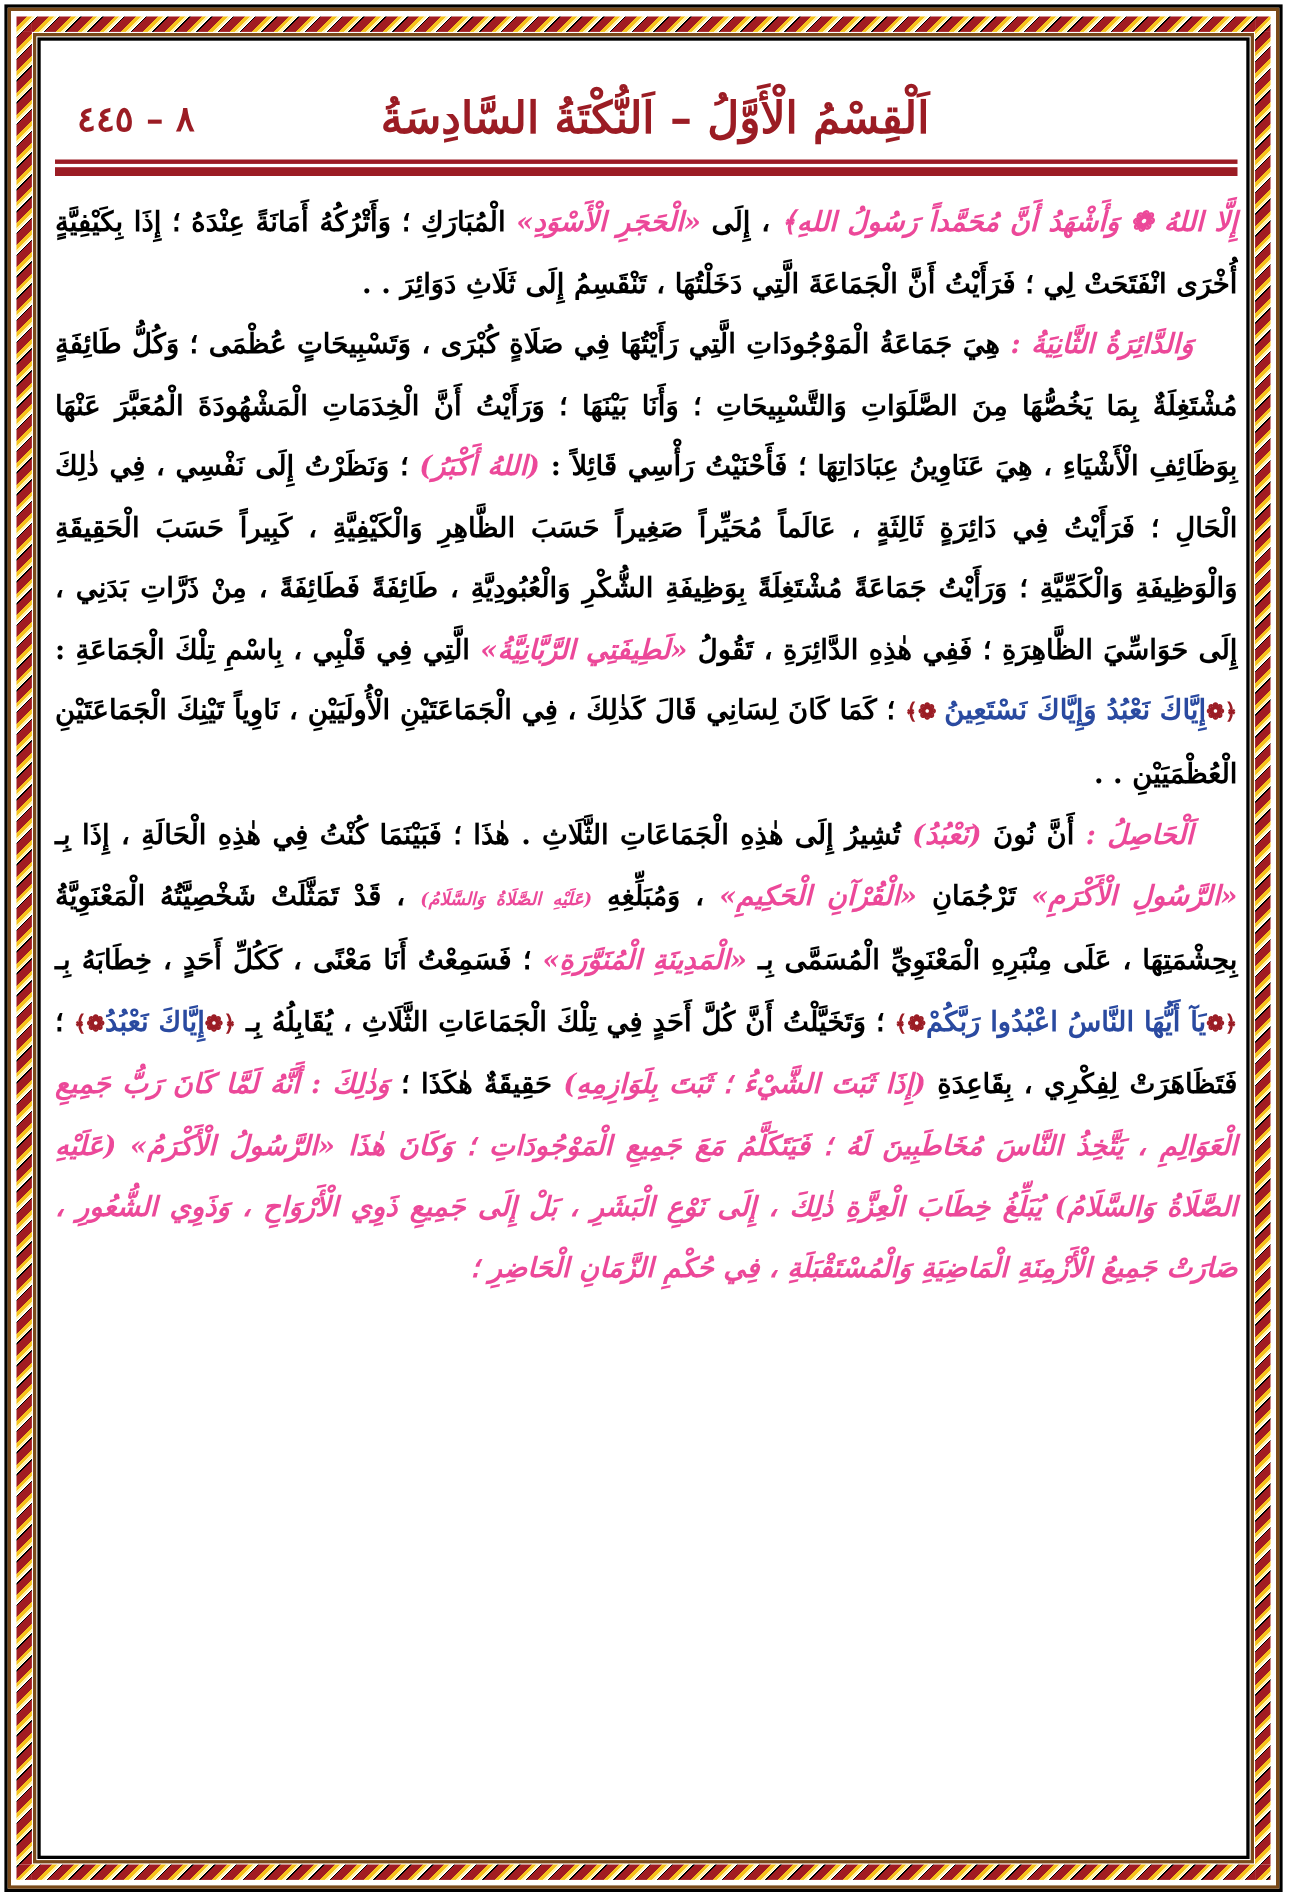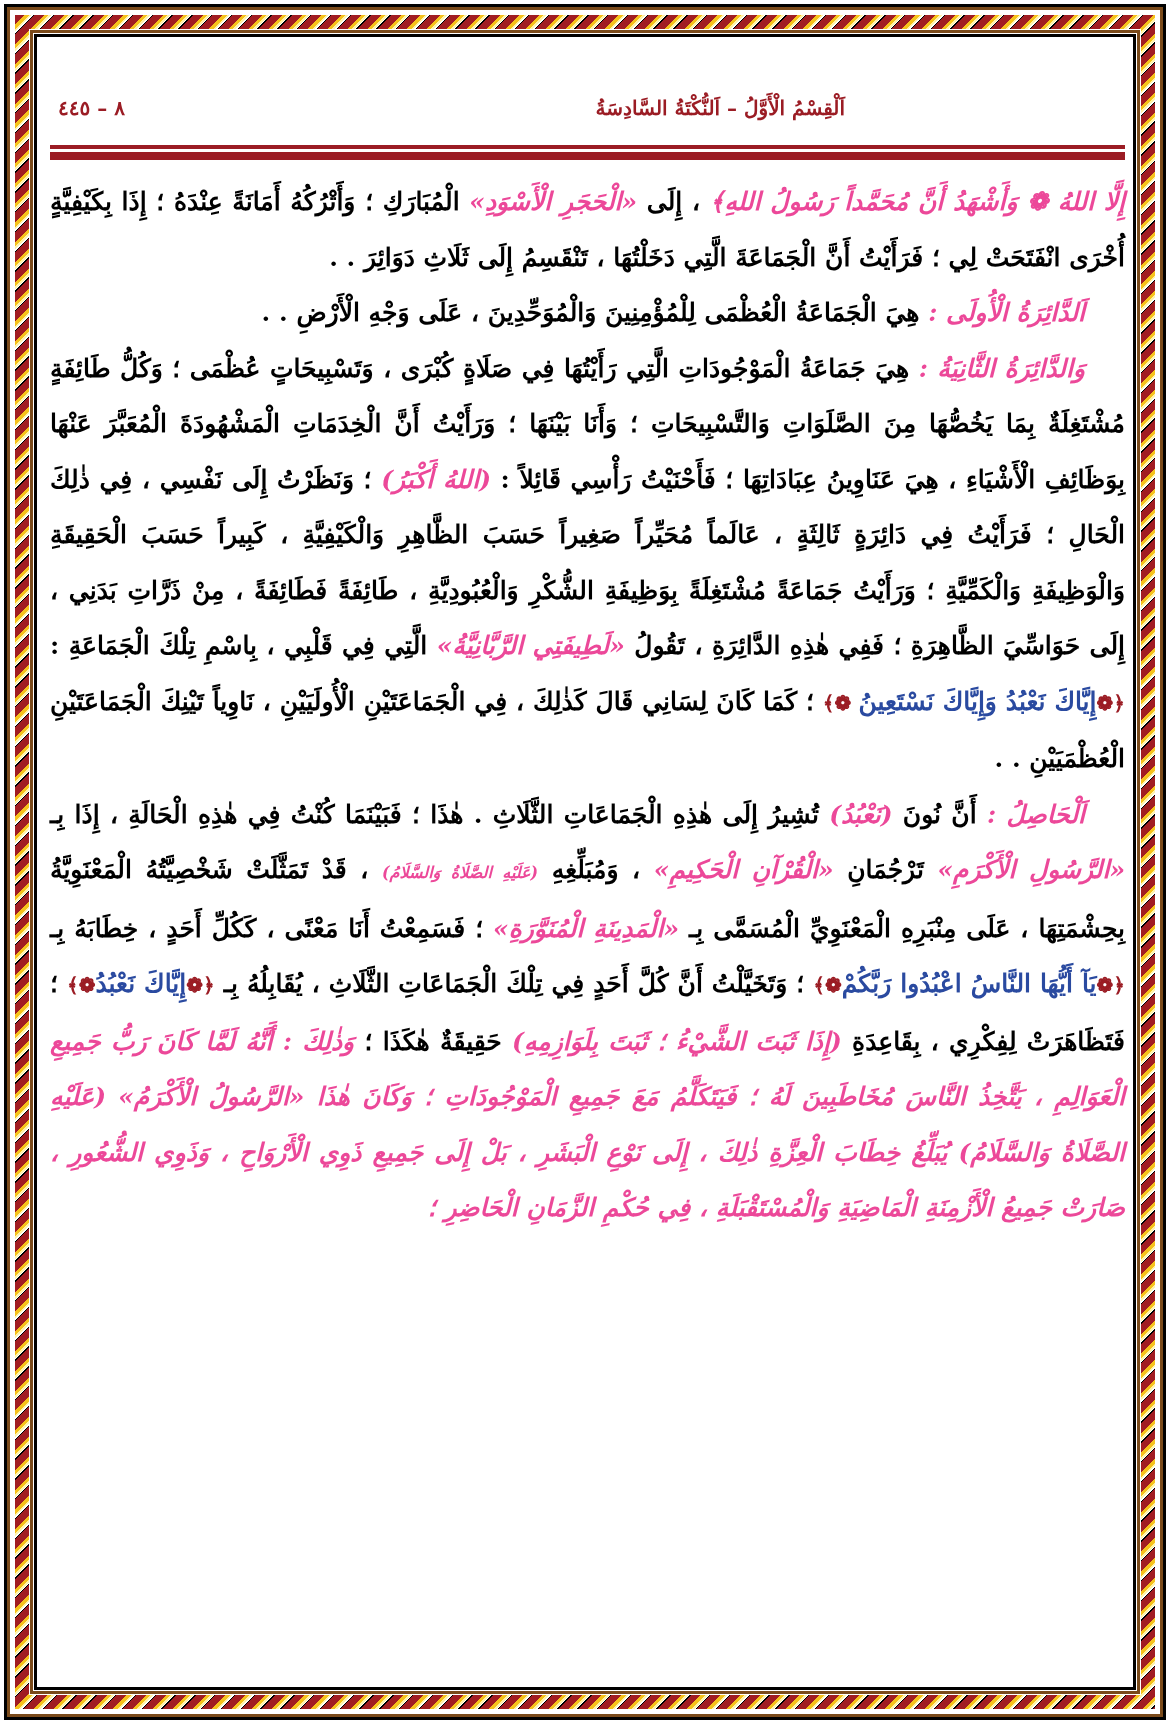--- a/index.html
+++ b/index.html
@@ -36,22 +36,22 @@
   }
   .page {
     position:absolute; left:50px; top:70px; width:1075px; height:1600px;
     direction:rtl;
   }
   .header {
     position:relative; height:75px;
     display:flex; align-items:center; justify-content:space-between;
     color:#9b1c24; font-weight:bold;
   }
-  .header-title { font-family:"DejaVu Serif", serif; font-size:20px; margin-right:280px; }
-  .header-page { font-family:"DejaVu Serif", serif; font-size:20px; margin-left:8px; direction:rtl; }
+  .header-title { font-family:"DejaVu Serif", serif; font-size:40px; margin-right:280px; }
+  .header-page { font-family:"DejaVu Serif", serif; font-size:32px; margin-left:20px; direction:rtl; }
   .rule-thin { height:4px; background:#9b1c24; margin:0 0 3px 0; }
   .rule-thick { height:8px; background:#9b1c24; margin:0 0 14px 0; }
   .body {
     font-family:"DejaVu Serif", serif; font-size:25px; line-height:55.5px;
     text-align:justify; text-align-last:right; color:#000; font-weight:bold;
   }
   .body p { margin:0; }
   .indent { text-indent:40px; }
   .red { color:#ec4899;font-style:italic; }
   .blue { color:#2a4aa0;margin-top:20px; }
@@ -70,17 +70,16 @@
 <div class="page">
   <div class="header">
     <span class="header-title">اَلْقِسْمُ الْأَوَّلُ – اَلنُّكْتَةُ السَّادِسَةُ</span>
     <span class="header-page">٨ – ٤٤٥</span>
   </div>
   <div class="rule-thin"></div>
   <div class="rule-thick"></div>
 
   <div class="body" id="body">
       <p><span class="red">إِلَّا اللهُ ❁ وَأَشْهَدُ أَنَّ مُحَمَّداً رَسُولُ اللهِ﴾</span><span> ، إِلَى </span><span class="red">«الْحَجَرِ الْأَسْوَدِ»</span><span> الْمُبَارَكِ ؛ وَأَتْرُكُهُ أَمَانَةً عِنْدَهُ ؛ إِذَا بِكَيْفِيَّةٍ أُخْرَى انْفَتَحَتْ لِي ؛ فَرَأَيْتُ أَنَّ الْجَمَاعَةَ الَّتِي دَخَلْتُهَا ، تَنْقَسِمُ إِلَى ثَلَاثِ دَوَائِرَ . .</span></p>
-      <p class="indent"><span class="red">اَلدَّائِرَةُ الْأُولَى :</span><span> هِيَ الْجَمَاعَةُ الْعُظْمَى لِلْمُؤْمِنِينَ وَالْمُوَحِّدِينَ ، عَلَى وَجْهِ الْأَرْضِ . .</span></p>
       <p class="indent"><span class="red">وَالدَّائِرَةُ الثَّانِيَةُ :</span><span> هِيَ جَمَاعَةُ الْمَوْجُودَاتِ الَّتِي رَأَيْتُهَا فِي صَلَاةٍ كُبْرَى ، وَتَسْبِيحَاتٍ عُظْمَى ؛ وَكُلُّ طَائِفَةٍ مُشْتَغِلَةٌ بِمَا يَخُصُّهَا مِنَ الصَّلَوَاتِ وَالتَّسْبِيحَاتِ ؛ وَأَنَا بَيْنَهَا ؛ وَرَأَيْتُ أَنَّ الْخِدَمَاتِ الْمَشْهُودَةَ الْمُعَبَّرَ عَنْهَا بِوَظَائِفِ الْأَشْيَاءِ ، هِيَ عَنَاوِينُ عِبَادَاتِهَا ؛ فَأَحْنَيْتُ رَأْسِي قَائِلاً : </span><span class="red">(اللهُ أَكْبَرُ)</span><span> ؛ وَنَظَرْتُ إِلَى نَفْسِي ، فِي ذٰلِكَ الْحَالِ ؛ فَرَأَيْتُ فِي دَائِرَةٍ ثَالِثَةٍ ، عَالَماً مُحَيِّراً صَغِيراً حَسَبَ الظَّاهِرِ وَالْكَيْفِيَّةِ ، كَبِيراً حَسَبَ الْحَقِيقَةِ وَالْوَظِيفَةِ وَالْكَمِّيَّةِ ؛ وَرَأَيْتُ جَمَاعَةً مُشْتَغِلَةً بِوَظِيفَةِ الشُّكْرِ وَالْعُبُودِيَّةِ ، طَائِفَةً فَطَائِفَةً ، مِنْ ذَرَّاتِ بَدَنِي ، إِلَى حَوَاسِّيَ الظَّاهِرَةِ ؛ فَفِي هٰذِهِ الدَّائِرَةِ ، تَقُولُ </span><span class="red">«لَطِيفَتِي الرَّبَّانِيَّةُ»</span><span> الَّتِي فِي قَلْبِي ، بِاسْمِ تِلْكَ الْجَمَاعَةِ : </span><span class="orn">﴿❁</span><span class="blue">إِيَّاكَ نَعْبُدُ وَإِيَّاكَ نَسْتَعِينُ</span><span class="orn"> ❁﴾</span><span> ؛ كَمَا كَانَ لِسَانِي قَالَ كَذٰلِكَ ، فِي الْجَمَاعَتَيْنِ الْأُولَيَيْنِ ، نَاوِياً تَيْنِكَ الْجَمَاعَتَيْنِ الْعُظْمَيَيْنِ . .</span></p>
       <p class="indent"><span class="red">اَلْحَاصِلُ :</span><span> أَنَّ نُونَ </span><span class="red">(نَعْبُدُ)</span><span> تُشِيرُ إِلَى هٰذِهِ الْجَمَاعَاتِ الثَّلَاثِ . هٰذَا ؛ فَبَيْنَمَا كُنْتُ فِي هٰذِهِ الْحَالَةِ ، إِذَا بِـ </span><span class="red">«الرَّسُولِ الْأَكْرَمِ»</span><span> تَرْجُمَانِ </span><span class="red">«الْقُرْآنِ الْحَكِيمِ»</span><span> ، وَمُبَلِّغِهِ </span><span class="red" style="font-size: 16px;">(عَلَيْهِ الصَّلَاةُ وَالسَّلَامُ)</span><span> ، قَدْ تَمَثَّلَتْ شَخْصِيَّتُهُ الْمَعْنَوِيَّةُ بِحِشْمَتِهَا ، عَلَى مِنْبَرِهِ الْمَعْنَوِيِّ الْمُسَمَّى بِـ </span><span class="red">«الْمَدِينَةِ الْمُنَوَّرَةِ»</span><span> ؛ فَسَمِعْتُ أَنَا مَعْنًى ، كَكُلِّ أَحَدٍ ، خِطَابَهُ بِـ </span><span class="orn">﴿❁</span><span class="blue">يَآ أَيُّهَا النَّاسُ اعْبُدُوا رَبَّكُمْ</span><span class="orn">❁﴾</span><span> ؛ وَتَخَيَّلْتُ أَنَّ كُلَّ أَحَدٍ فِي تِلْكَ الْجَمَاعَاتِ الثَّلَاثِ ، يُقَابِلُهُ بِـ </span><span class="orn">﴿❁</span><span class="blue">إِيَّاكَ نَعْبُدُ</span><span class="orn">❁﴾</span><span> ؛ فَتَظَاهَرَتْ لِفِكْرِي ، بِقَاعِدَةِ </span><span class="red">(إِذَا ثَبَتَ الشَّيْءُ ؛ ثَبَتَ بِلَوَازِمِهِ)</span><span> حَقِيقَةٌ هٰكَذَا ؛ </span><span class="red">وَذٰلِكَ : أَنَّهُ لَمَّا كَانَ رَبُّ جَمِيعِ الْعَوَالِمِ ، يَتَّخِذُ النَّاسَ مُخَاطَبِينَ لَهُ ؛ فَيَتَكَلَّمُ مَعَ جَمِيعِ الْمَوْجُودَاتِ ؛ وَكَانَ هٰذَا «الرَّسُولُ الْأَكْرَمُ» (عَلَيْهِ الصَّلَاةُ وَالسَّلَامُ) يُبَلِّغُ خِطَابَ الْعِزَّةِ ذٰلِكَ ، إِلَى نَوْعِ الْبَشَرِ ، بَلْ إِلَى جَمِيعِ ذَوِي الْأَرْوَاحِ ، وَذَوِي الشُّعُورِ ، صَارَتْ جَمِيعُ الْأَزْمِنَةِ الْمَاضِيَةِ وَالْمُسْتَقْبَلَةِ ، فِي حُكْمِ الزَّمَانِ الْحَاضِرِ ؛</span></p>
     </div>
 </div>
 
 </body></html>

